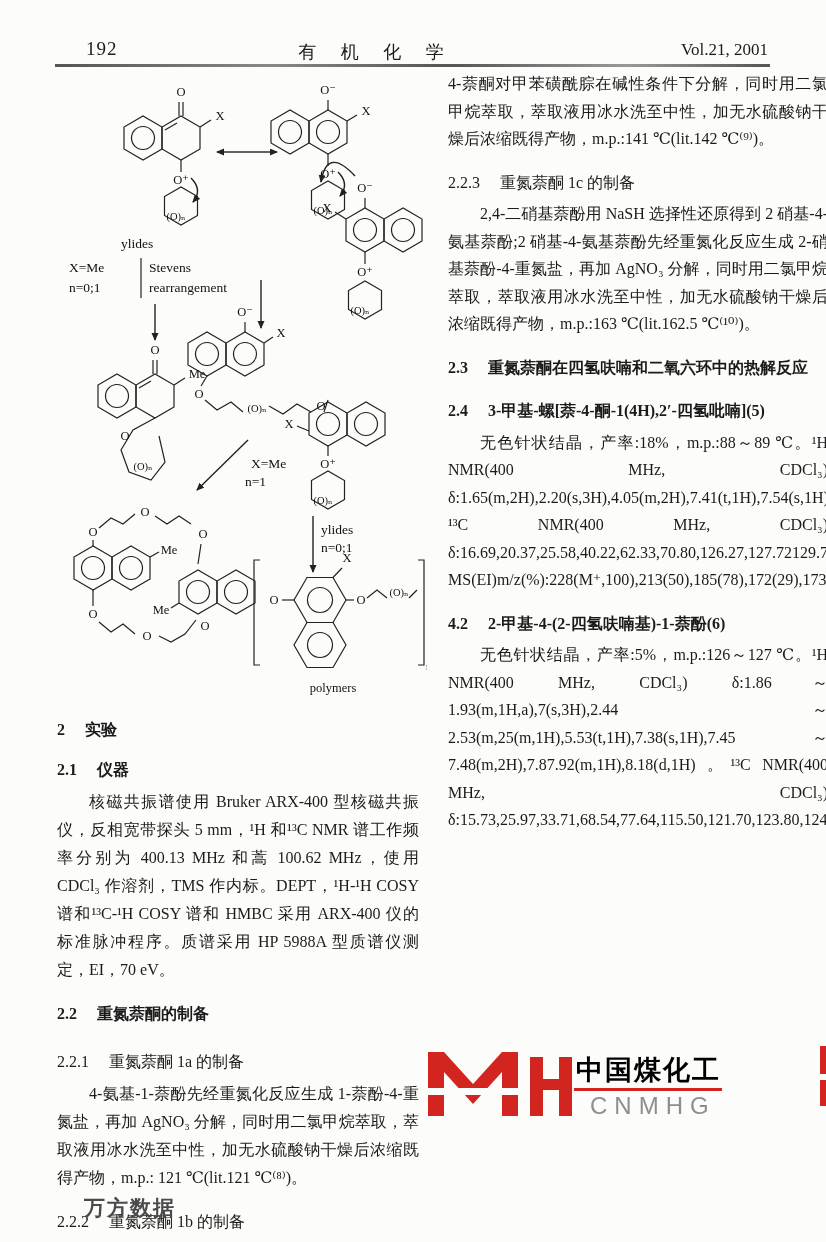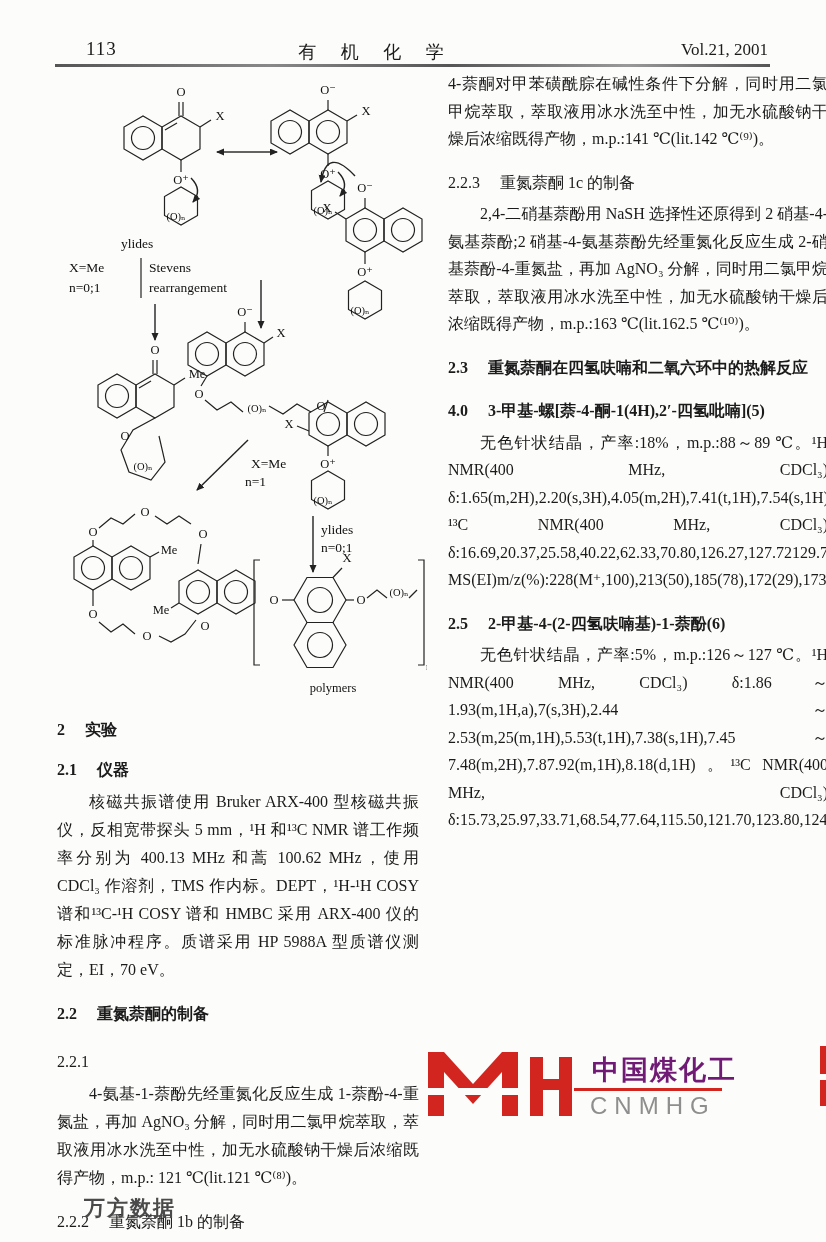--- a/index.html
+++ b/index.html
@@ -42,21 +42,21 @@
   .wm-coal .uline{position:absolute; left:146px; top:36px; width:148px; height:3px;}
   .wm-coal .en{position:absolute; left:150px; top:40px; font-size:24px; color:#8e8e8e;
     letter-spacing:7px; font-family:"Liberation Sans","DejaVu Sans",sans-serif;margin-left:12px;}
   .edge-mark{position:absolute; width:7px; background:#d2251f;}
 </style>
 </head>
 <body>
 
 <div class="page">
 
-  <div class="hdr-page">113</div>
+  <div class="hdr-page">192</div>
   <div class="hdr-journal">有 机 化 学</div>
   <div class="hdr-vol">Vol.21, 2001</div>
   <div class="hdr-rule"></div>
 
   <svg class="scheme" width="372" height="640" viewBox="0 0 372 640">
     <defs>
       <marker id="ah" markerWidth="9" markerHeight="8" refX="7" refY="3.5" orient="auto" markerUnits="userSpaceOnUse">
         <path d="M0,0 L8,3.5 L0,7 z" fill="#222"></path>
       </marker>
       <g id="naph">
@@ -232,20 +232,21 @@
       <span class="ttl">仪器</span>
     </div>
     <p class="body indent">核磁共振谱使用 Bruker ARX-400 型核磁共振仪，反相宽带探头 5 mm，¹H 和¹³C NMR 谱工作频率分别为 400.13 MHz 和蒿 100.62 MHz，使用 CDCl₃ 作溶剂，TMS 作内标。DEPT，¹H-¹H COSY 谱和¹³C-¹H COSY 谱和 HMBC 采用 ARX-400 仪的标准脉冲程序。质谱采用 HP 5988A 型质谱仪测定，EI，70 eV。</p>
 
     <div class="head">
       <span class="num">2.2</span>
       <span class="ttl">重氮萘酮的制备</span>
     </div>
     <div class="head sub" style="margin-top:20px">
       <span class="num">2.2.1</span>
+      <span class="ttl">重氮萘酮 1a 的制备</span>
     </div>
     <p class="body indent">4-氨基-1-萘酚先经重氮化反应生成 1-萘酚-4-重氮盐，再加 AgNO₃ 分解，同时用二氯甲烷萃取，萃取液用冰水洗至中性，加无水硫酸钠干燥后浓缩既得产物，m.p.: 121 ℃(lit.121 ℃⁽⁸⁾)。</p>
 
     <div class="head sub">
       <span class="num">2.2.2</span>
       <span class="ttl">重氮萘酮 1b 的制备</span>
     </div>
     <p class="body indent">2-甲基-1,4-萘酮与对甲苯磺酰肼在酸性条件下缩合得到 2-甲基-1,4-萘酮对甲苯磺酰腙;2-甲基-1,</p>
   </div>
 
@@ -257,43 +258,43 @@
       <span class="ttl">重氮萘酮 1c 的制备</span>
     </div>
     <p class="body indent">2,4-二硝基萘酚用 NaSH 选择性还原得到 2 硝基-4-氨基萘酚;2 硝基-4-氨基萘酚先经重氮化反应生成 2-硝基萘酚-4-重氮盐，再加 AgNO₃ 分解，同时用二氯甲烷萃取，萃取液用冰水洗至中性，加无水硫酸钠干燥后浓缩既得产物，m.p.:163 ℃(lit.162.5 ℃⁽¹⁰⁾)。</p>
 
     <div class="head">
       <span class="num">2.3</span>
       <span class="ttl">重氮萘酮在四氢呋喃和二氧六环中的热解反应</span>
     </div>
 
     <div class="head">
-      <span class="num">4.0</span>
+      <span class="num">2.4</span>
       <span class="ttl">3-甲基-螺[萘-4-酮-1(4H),2′-四氢吡喃](5)</span>
     </div>
     <p class="body indent">无色针状结晶，产率:18%，m.p.:88～89 ℃。¹H NMR(400 MHz, CDCl₃) δ:1.65(m,2H),2.20(s,3H),4.05(m,2H),7.41(t,1H),7.54(s,1H),7.60(t,1H),7.79(d,1H),8.08(d,1H)。¹³C NMR(400 MHz, CDCl₃) δ:16.69,20.37,25.58,40.22,62.33,70.80,126.27,127.72129.70,132.78,134.23,129.70,140.41,147.66,184.85。MS(EI)m/z(%):228(M⁺,100),213(50),185(78),172(29),173(29),144(48),141(31),128(35),115(98),104(45)。</p>
 
     <div class="head">
-      <span class="num">2.5</span>
+      <span class="num">4.2</span>
       <span class="ttl">2-甲基-4-(2-四氢呋喃基)-1-萘酚(6)</span>
     </div>
     <p class="body indent">无色针状结晶，产率:5%，m.p.:126～127 ℃。¹H NMR(400 MHz, CDCl₃) δ:1.86～1.93(m,1H,a),7(s,3H),2.44～2.53(m,25(m,1H),5.53(t,1H),7.38(s,1H),7.45～7.48(m,2H),7.87.92(m,1H),8.18(d,1H) 。¹³C NMR(400 MHz, CDCl₃) δ:15.73,25.97,33.71,68.54,77.64,115.50,121.70,123.80,124.62,124.85,125.18,125.29,130.16,130.97,</p>
   </div>
 
   <div class="wm-wanfang">万方数据</div>
 
   <div class="wm-coal">
     <svg width="146" height="70" viewBox="0 0 146 70">
       <polygon points="0,0 16,0 45,32 74,0 90,0 90,64 74,64 74,20 45,52 16,20 16,64 0,64" fill="#d2251f"></polygon>
       <rect x="-2" y="36" width="94" height="7" fill="#fcfcfa"></rect>
       <rect x="102" y="5" width="13" height="59" fill="#d2251f"></rect>
       <rect x="131" y="5" width="13" height="59" fill="#d2251f"></rect>
       <rect x="102" y="27" width="42" height="11" fill="#d2251f"></rect>
     </svg>
-    <div class="cn" style="color:#701a75;margin-left:16px;">中国煤化工</div>
+    <div class="cn" style="color:#000000;">中国煤化工</div>
     <div class="uline" style="background:#d2251f;"></div>
     <div class="en">CNMHG</div>
   </div>
 
   <div class="edge-mark" style="left:820px; top:1046px; height:28px;"></div>
   <div class="edge-mark" style="left:820px; top:1080px; height:26px;"></div>
 
 </div>
 
 </body></html>

